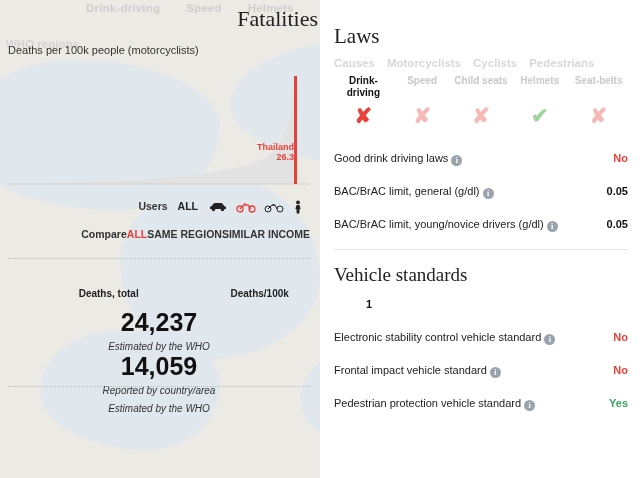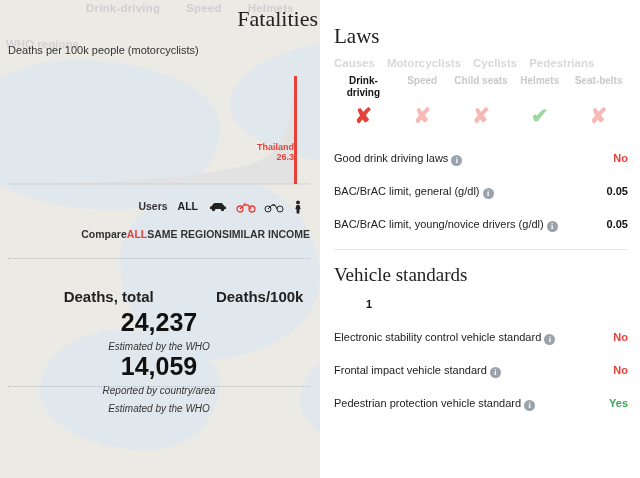--- a/index.html
+++ b/index.html
@@ -97,21 +97,21 @@
   
   .stats {
     position:absolute; left:8px; right:8px; top:282px;
     display:flex; text-align:center;flex-direction:column;
   }
   .stat-col { flex:1; }
   .stat-num { font-size:25px; font-weight:bold; color:#111; line-height:1; }
   .stat-cap { font-size:10px; color:#333; margin-top:6px; line-height:1.25;font-style:italic; }
   .stats-head-row {
     position:absolute; left:8px; right:8px; top:288px;
-    display:flex; text-align:center; font-size:15px; font-weight:bold; color:#222;
+    display:flex; text-align:center; font-size:10px; font-weight:bold; color:#222;
   }
 
   
   .right-col {
     position:absolute; left:320px; top:0; width:320px; height:478px;
     background:#fff; z-index:3;
     padding: 20px 12px 0 14px;
   }
   .right-title {
     font-family:"Liberation Serif", serif;

